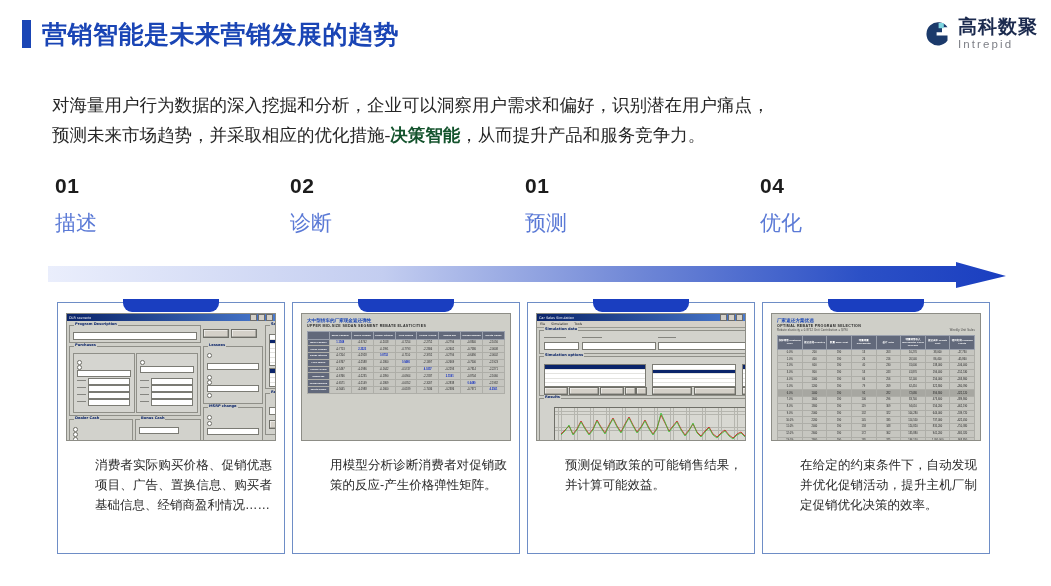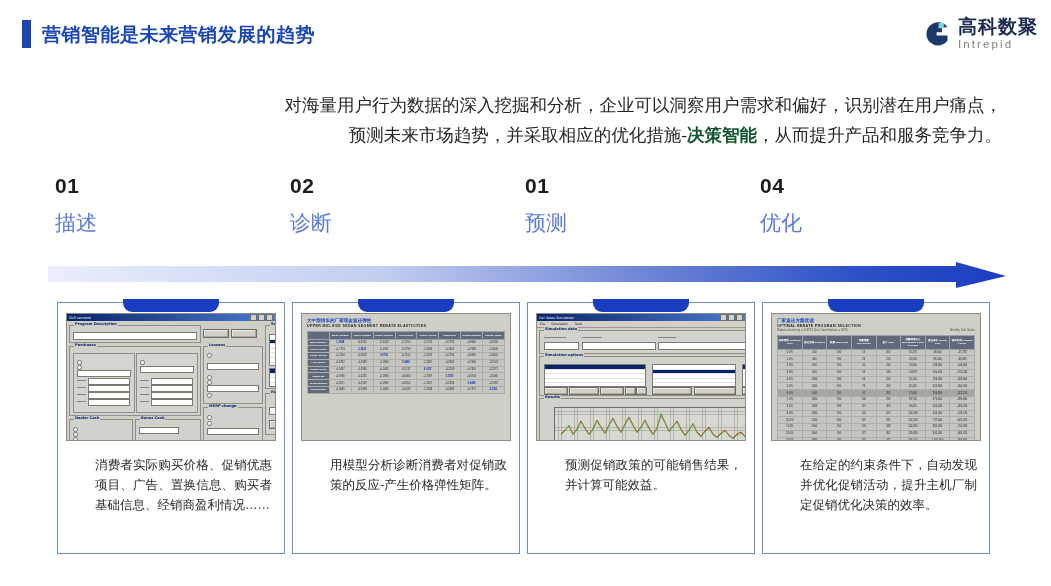--- a/index.html
+++ b/index.html
@@ -29,21 +29,21 @@
     align-items: center;
   }
   .title-accent {
     width: 9px;
     height: 28px;
     background: #1a45b5;
     margin-right: 11px;
     flex: 0 0 auto;
   }
   .slide-title {
-    font-size: 19px;
+    font-size: 25px;
     font-weight: bold;
     color: #1a45b5;
     letter-spacing: 0.5px;
     line-height: 1;
     white-space: nowrap;
   }
 
   
   .logo {
     position: absolute;
@@ -75,21 +75,21 @@
     letter-spacing: 2.1px;
     margin-top: 3px;
     white-space: nowrap;
   }
 
   
   .lead {
     position: absolute;
     left: 52px; top: 90px;
     width: 950px;
-    text-align: right;
+    text-align: left;
     font-size: 17.5px;
     line-height: 30px;
     color: #262626;
     font-family: Liberation Serif, serif;
   }
   .lead .hl {
     color: #14532d;
     font-weight: bold;
   }
 

